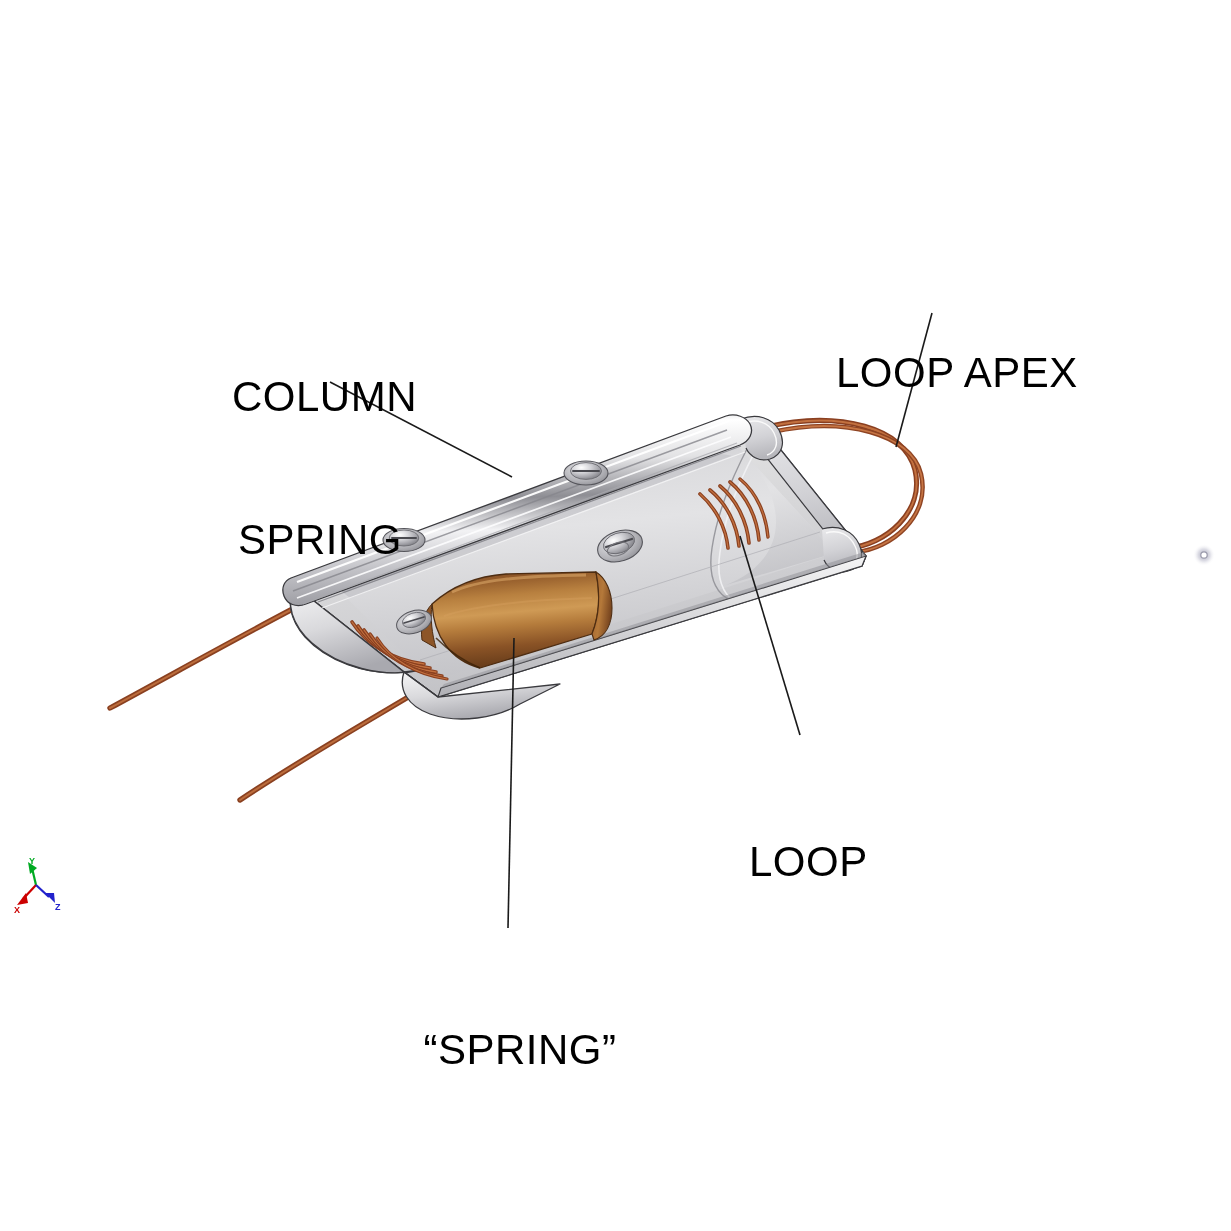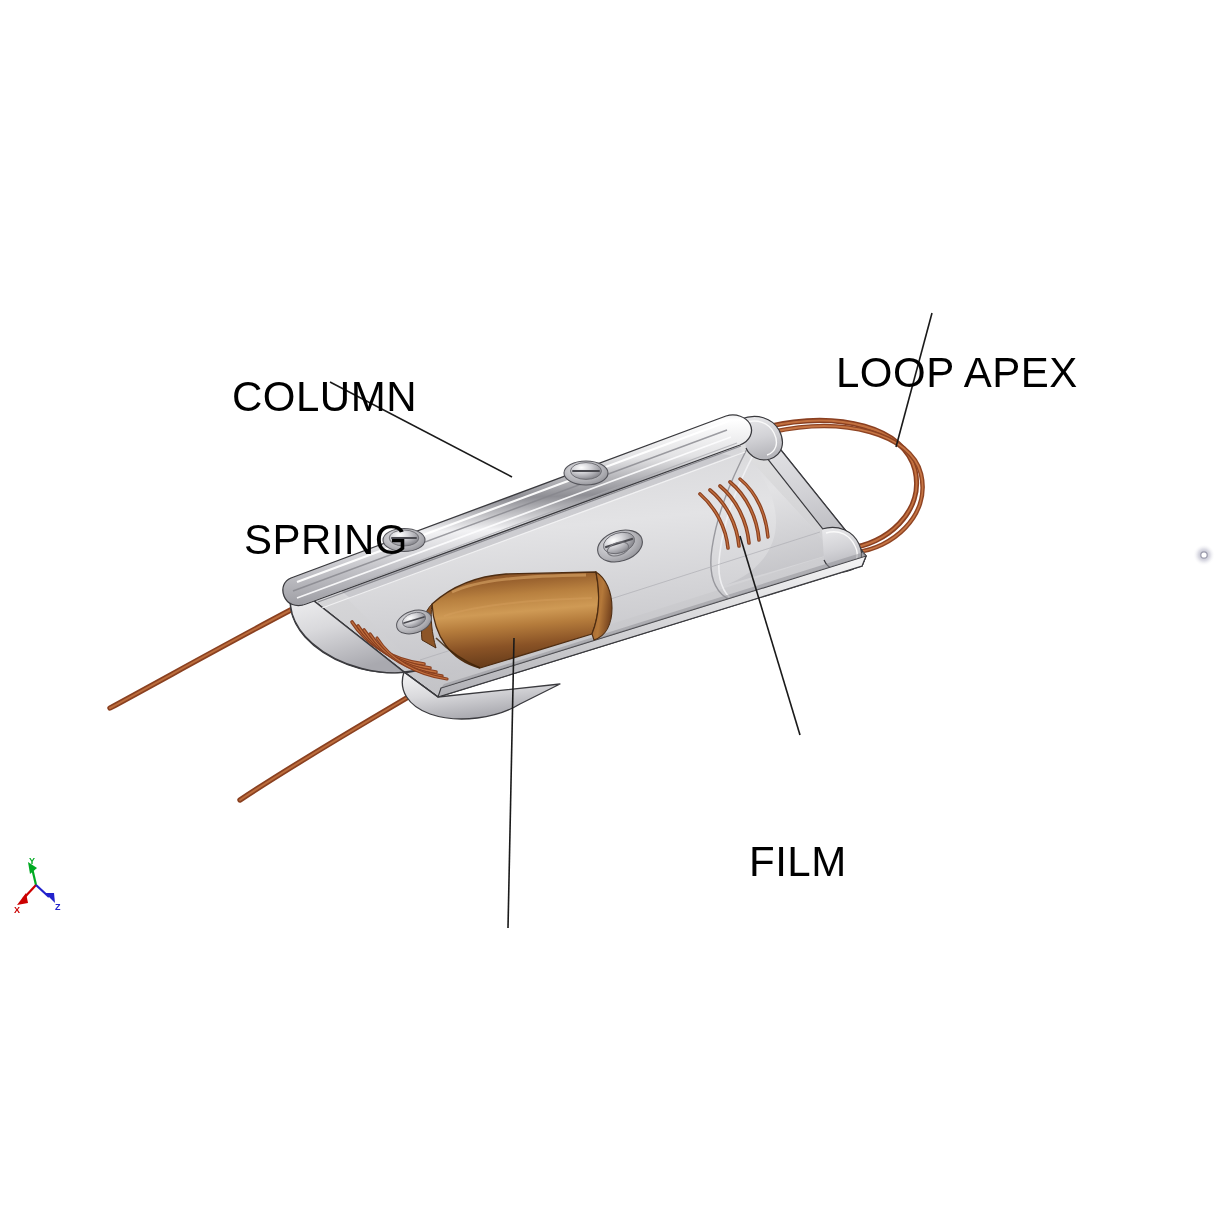--- a/index.html
+++ b/index.html
@@ -35,21 +35,21 @@
     letter-spacing: 0.5px;
     white-space: pre;
     line-height: 1.14;
     -webkit-font-smoothing: antialiased;
   }
   .label .ln { display: block; }
   #label-column-holder {
     left: 232px;
     top: 277px;
     font-size: 42px;
-    text-align: right;
+    text-align: center;
     width: 176px;
   }
   #label-loop-apex {
     left: 836px;
     top: 253px;
     font-size: 42px;
     text-align: center;
   }
   #label-loop {
     left: 749px;
@@ -391,19 +391,20 @@
   <div class="label" id="label-column-holder">
     <span class="ln">COLUMN</span>
     <span class="ln">SPRING</span>
   </div>
 
   <div class="label" id="label-loop-apex">
     <span class="ln">LOOP APEX</span>
   </div>
 
   <div class="label" id="label-loop">
-    <span class="ln">FILM</span>
+    <span class="ln">LOOP</span>
   </div>
 
   <div class="label" id="label-kapton">
+    <span class="ln">“SPRING”</span>
   </div>
 
 </div>
 
 </body></html>

